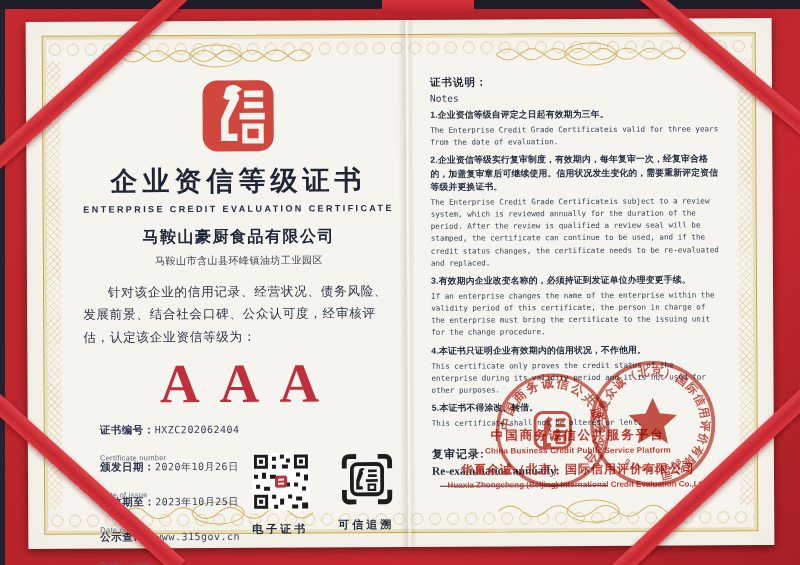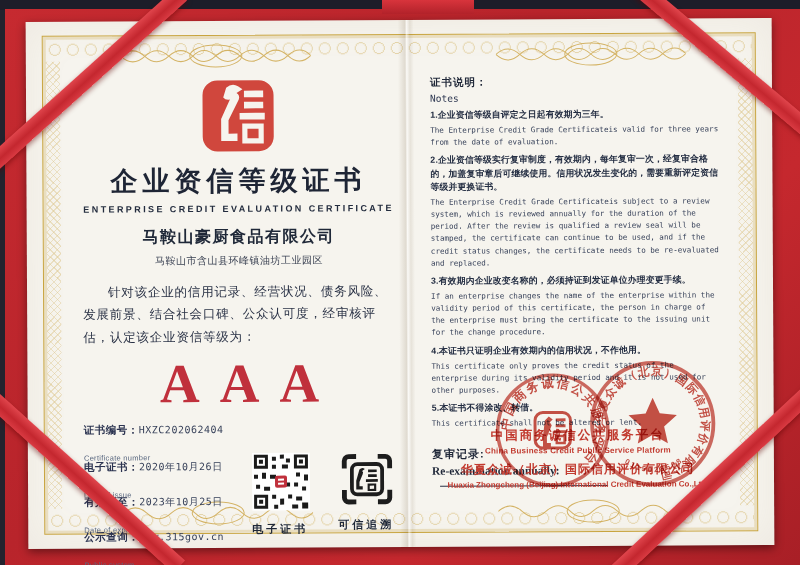--- a/index.html
+++ b/index.html
@@ -23,21 +23,21 @@
 
   .page-left{position:absolute;left:56px;top:58px;width:312px;text-align:center;color:#222b3d;}
   .seal-logo{width:74px;height:74px;display:inline-block;}
   .title{font-size:27px;font-weight:bold;letter-spacing:5px;margin-top:6px;color:#1e2535;}
   .subtitle{font-size:9px;font-weight:bold;letter-spacing:2.4px;margin-top:5px;color:#232c3e;}
   .company{font-size:16px;font-weight:bold;letter-spacing:1.5px;margin-top:13px;color:#1f2838;}
   .address{font-size:10px;margin-top:6px;letter-spacing:.5px;color:#3c4354;}
   .statement{font-size:12.5px;line-height:1.78;text-align:left;text-indent:2em;margin-top:13px;letter-spacing:.8px;color:#2a3246;}
   .grade{font-family:"Liberation Serif","DejaVu Serif",serif;font-size:55px;font-weight:bold;letter-spacing:20px;color:#c0303c;margin-top:4px;text-indent:20px;}
   .fields{position:relative;margin-top:8px;height:140px;text-align:left;}
-  .frow{position:absolute;left:0;}
+  .frow{position:absolute;left:16px;}
   .frow .lv{font-size:10.5px;font-weight:bold;color:#2b3350;letter-spacing:.5px;}
   .frow .val{font-weight:normal;font-family:"DejaVu Sans Mono",monospace;font-size:10px;color:#353f58;}
   .frow .sub{font-size:7.5px;color:#5a6880;margin-top:16px;letter-spacing:.3px;}
   .f0{top:0;} .f1{top:37px;} .f2{top:72px;} .f3{top:107px;}
   .qr-block{position:absolute;left:168px;top:30px;width:64px;text-align:left;}
   .trace-block{position:absolute;left:246px;top:30px;width:64px;text-align:right;}
   .small-cap{font-size:11px;font-weight:bold;letter-spacing:3px;color:#1f2838;margin-top:7px;}
 
   .page-right{position:absolute;left:404px;top:56px;width:292px;color:#1f2738;}
   .notes-h-zh{font-size:10.5px;font-weight:bold;letter-spacing:1px;}
@@ -107,21 +107,21 @@
     <div class="address">马鞍山市含山县环峰镇油坊工业园区</div>
     <div class="statement">针对该企业的信用记录、经营状况、债务风险、发展前景、结合社会口碑、公众认可度，经审核评估，认定该企业资信等级为：</div>
     <div class="grade">AAA</div>
 
     <div class="fields">
       <div class="frow f0">
         <div class="lv"><span>证书编号：</span><span class="val">HXZC202062404</span></div>
         <div class="sub">Certificate number</div>
       </div>
       <div class="frow f1">
-        <div class="lv"><span>电子证书：</span><span class="val">2020年10月26日</span></div>
+        <div class="lv"><span>颁发日期：</span><span class="val">2020年10月26日</span></div>
         <div class="sub">Date of issue</div>
       </div>
       <div class="frow f2">
         <div class="lv"><span>有效期至：</span><span class="val">2023年10月25日</span></div>
         <div class="sub">Date of expiry</div>
       </div>
       <div class="frow f3">
         <div class="lv"><span>公示查询：</span><span class="val">www.315gov.cn</span></div>
         <div class="sub">Public system</div>
       </div>

